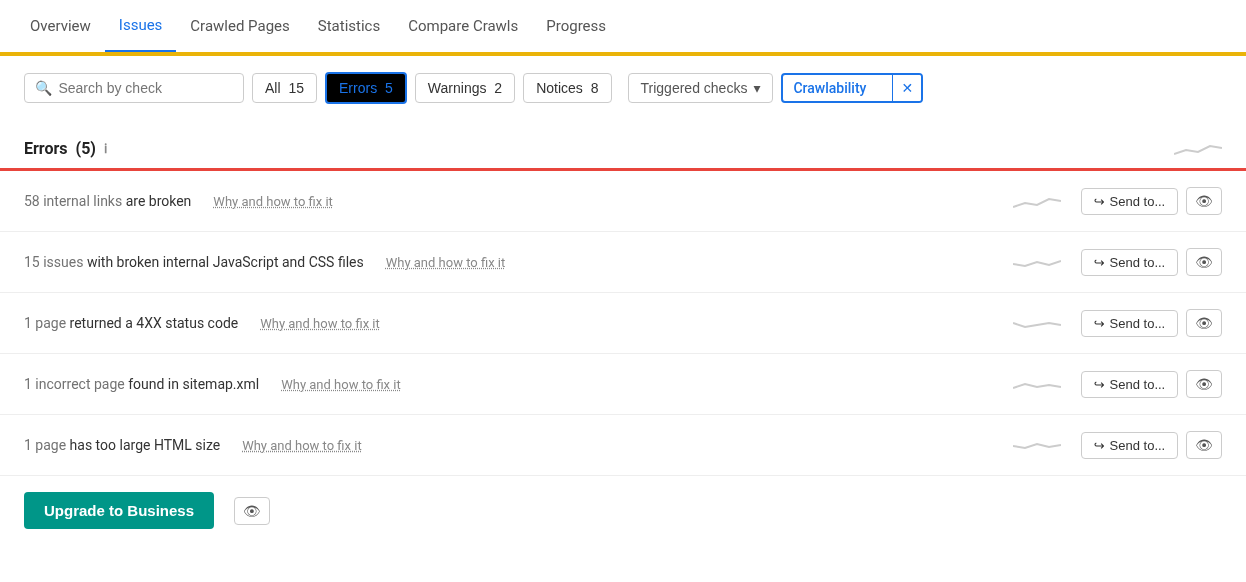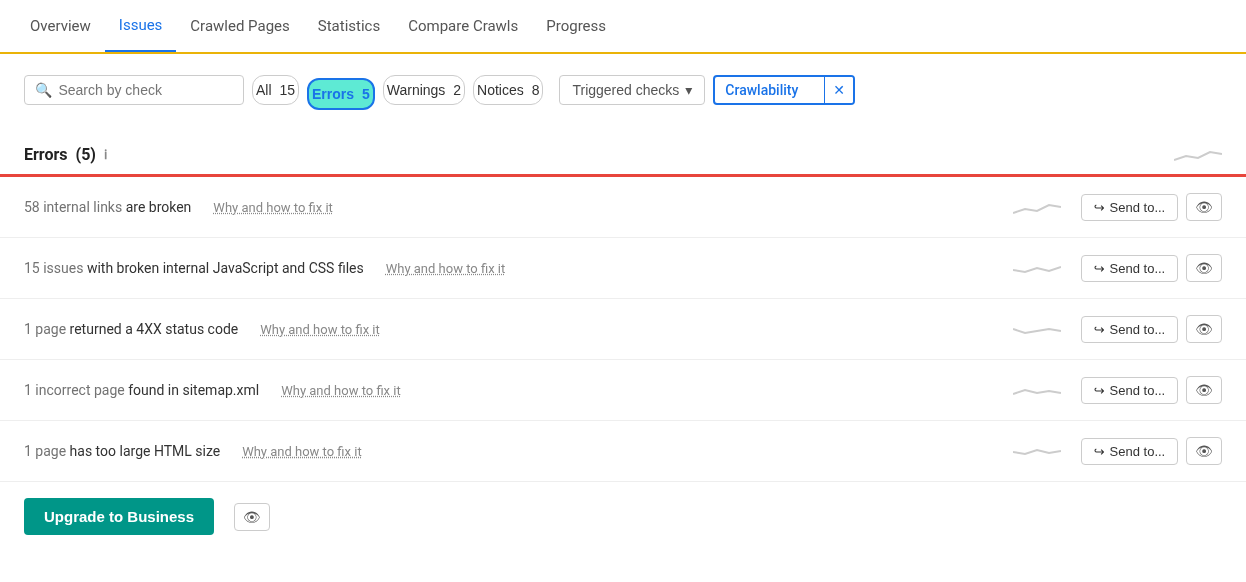--- a/index.html
+++ b/index.html
@@ -1,28 +1,28 @@
 <!DOCTYPE html>
 <html><head>
   <meta charset="utf-8">
   <style>
     * { box-sizing: border-box; margin: 0; padding: 0; }
     body { font-family: -apple-system, BlinkMacSystemFont, 'Segoe UI', Roboto, sans-serif; font-size: 14px; color: #333; background: #fff; width: 1246px; }
 
     
-    .top-nav { display: flex; align-items: center; border-bottom: 2px solid #eab308; padding: 0 16px; background: #fff; }
+    .top-nav { display: flex; align-items: center; border-bottom: 4px solid #eab308; padding: 0 16px; background: #fff; }
     .nav-item { padding: 16px 14px; font-size: 15px; color: #555; cursor: pointer; text-decoration: none; white-space: nowrap; }
     .nav-item.active { color: #1a73e8; border-bottom: 2px solid #1a73e8; font-weight: 400; }
 
     
     .filters-row { display: flex; align-items: center; gap: 8px; padding: 16px 24px; flex-wrap: wrap; }
     .search-box { display: flex; align-items: center; gap: 6px; border: 1px solid #ccc; border-radius: 4px; padding: 6px 10px; min-width: 220px; color: #888; font-size: 14px; cursor: text; }
     .search-box input { border: none; outline: none; color: #888; font-size: 14px; width: 160px; }
-    .filter-btn { padding: 6px 3px; border: 1px solid #ccc; border-radius: 12px; background: #fff; cursor: pointer; font-size: 14px; color: #333; white-space: nowrap; }
-    .filter-btn.active { border: 2px solid #1a73e8; color: #1a73e8; background: #5eead4; font-weight: 700; margin-top: 8px; }
+    .filter-btn { padding: 6px 12px; border: 1px solid #ccc; border-radius: 4px; background: #fff; cursor: pointer; font-size: 14px; color: #333; white-space: nowrap; }
+    .filter-btn.active { border: 2px solid #1a73e8; color: #1a73e8; background: #000000; font-weight: 400; }
     .filter-btn .count { margin-left: 4px; }
     .triggered-checks-btn { display: flex; align-items: center; gap: 6px; padding: 6px 12px; border: 1px solid #ccc; border-radius: 4px; background: #fff; cursor: pointer; font-size: 14px; color: #555; margin-left: 8px; }
     .crawlability-tag { display: flex; align-items: center; gap: 16px; border: 2px solid #1a73e8; border-radius: 4px; overflow: hidden; }
     .crawlability-tag span { padding: 5px 10px; color: #1a73e8; font-weight: 500; font-size: 14px; }
     .crawlability-tag button { border: none; border-left: 1px solid #1a73e8; background: #fff; padding: 5px 8px; cursor: pointer; color: #1a73e8; font-size: 14px; }
 
     
     .errors-section { padding: 8px 24px 0; }
     .errors-header { display: flex; align-items: center; justify-content: space-between; padding: 8px 0; }
     .errors-title { font-size: 16px; font-weight: 700; color: #222; display: flex; align-items: center; gap: 8px; }

